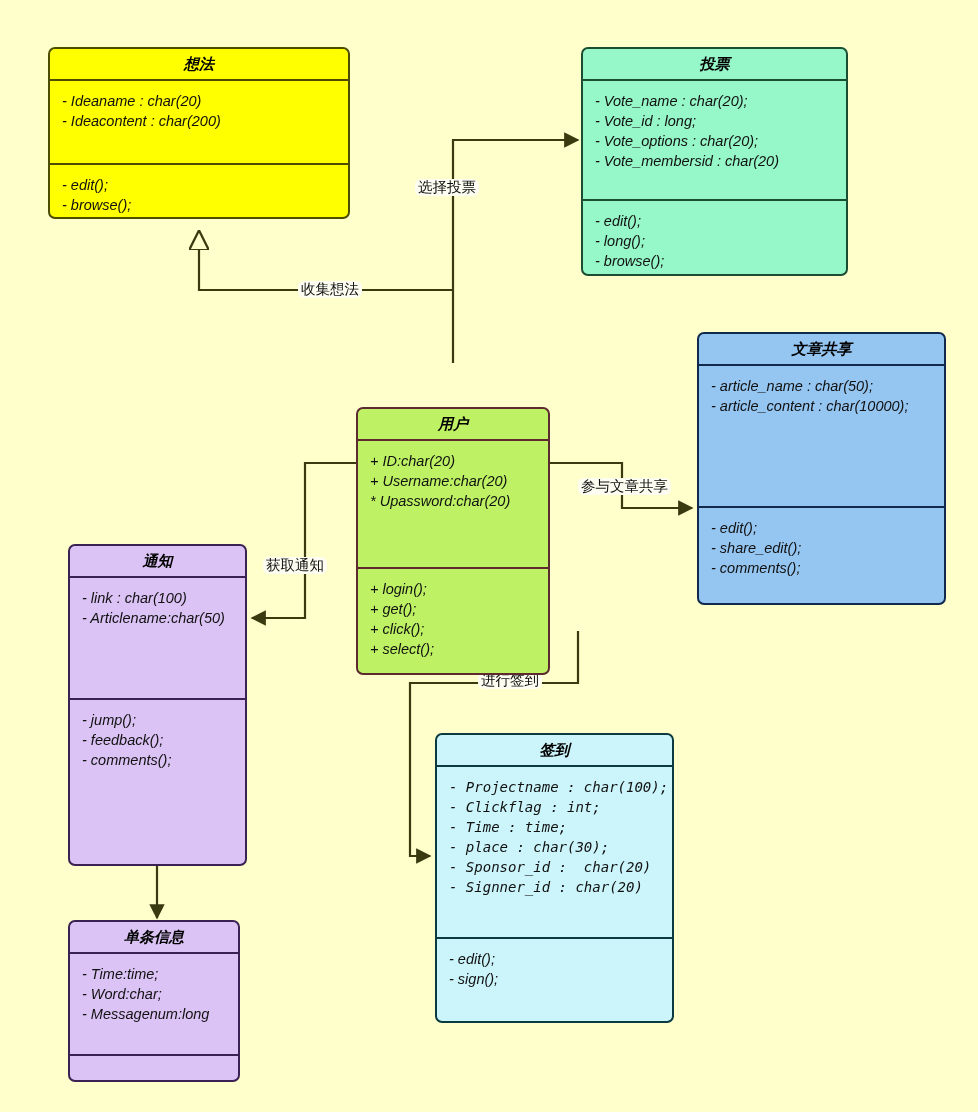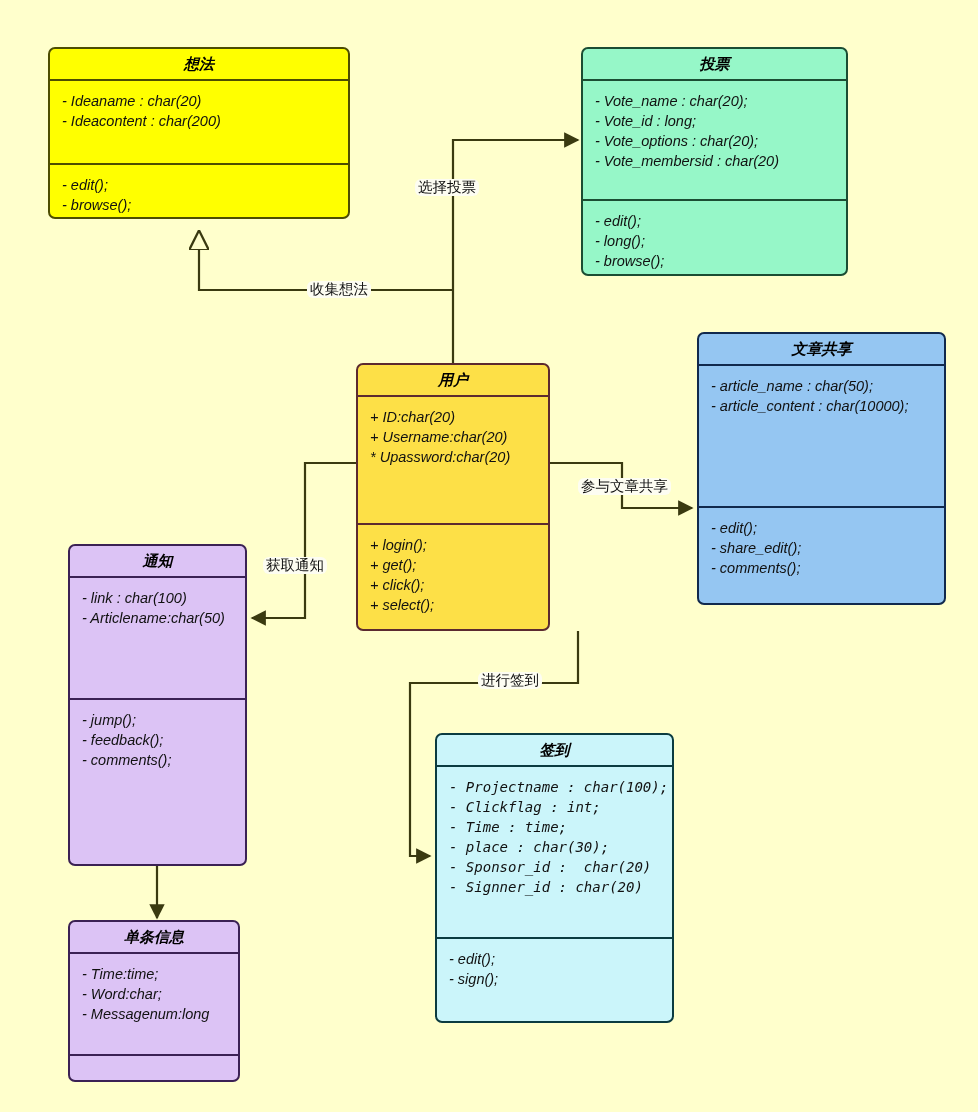--- a/index.html
+++ b/index.html
@@ -47,21 +47,21 @@
 
   
   .theme-yellow { background: #FFFF00; border-color: #4d4d00; }
   .theme-yellow .uml-title,
   .theme-yellow .uml-compartment.divided { border-color: #4d4d00; }
 
   .theme-green { background: #96F7C8; border-color: #1b4d33; }
   .theme-green .uml-title,
   .theme-green .uml-compartment.divided { border-color: #1b4d33; }
 
-  .theme-pink { background: #fde047; border-color: #5c2a2f; }
+  .theme-pink { background: #bef264; border-color: #5c2a2f; margin-top: 44px; }
   .theme-pink .uml-title,
   .theme-pink .uml-compartment.divided { border-color: #5c2a2f; }
 
   .theme-blue { background: #95C6F2; border-color: #11294d; }
   .theme-blue .uml-title,
   .theme-blue .uml-compartment.divided { border-color: #11294d; }
 
   .theme-purple { background: #DCC3F5; border-color: #3b2154; }
   .theme-purple .uml-title,
   .theme-purple .uml-compartment.divided { border-color: #3b2154; }
@@ -122,21 +122,21 @@
       <path d="M 356 463 L 305 463 L 305 618 L 252 618" marker-end="url(#arrow-solid)"></path>
 
       <path d="M 578 631 L 578 683 L 410 683 L 410 856 L 430 856" marker-end="url(#arrow-solid)"></path>
 
       <path d="M 157 793 L 157 918" marker-end="url(#arrow-solid)"></path>
     </g>
   </svg>
 
   <div class="edge-label" style="left:415px; top:179px;">选择投票</div>
 
-  <div class="edge-label" style="left:307px; top:281px;">收集想法</div>
+  <div class="edge-label" style="left:298px; top:281px;">收集想法</div>
 
   <div class="edge-label" style="left:578px; top:478px;">参与文章共享</div>
 
   <div class="edge-label" style="left:263px; top:537px;margin-top:20px;">获取通知</div>
 
   <div class="edge-label" style="left:478px; top:672px;">进行签到</div>
 
   <div class="edge-label plain" style="left:94px; top:845px;">包含单条信息</div>
 
   <div class="uml-class theme-yellow" style="left:48px; top:47px; width:302px; height:172px;">

